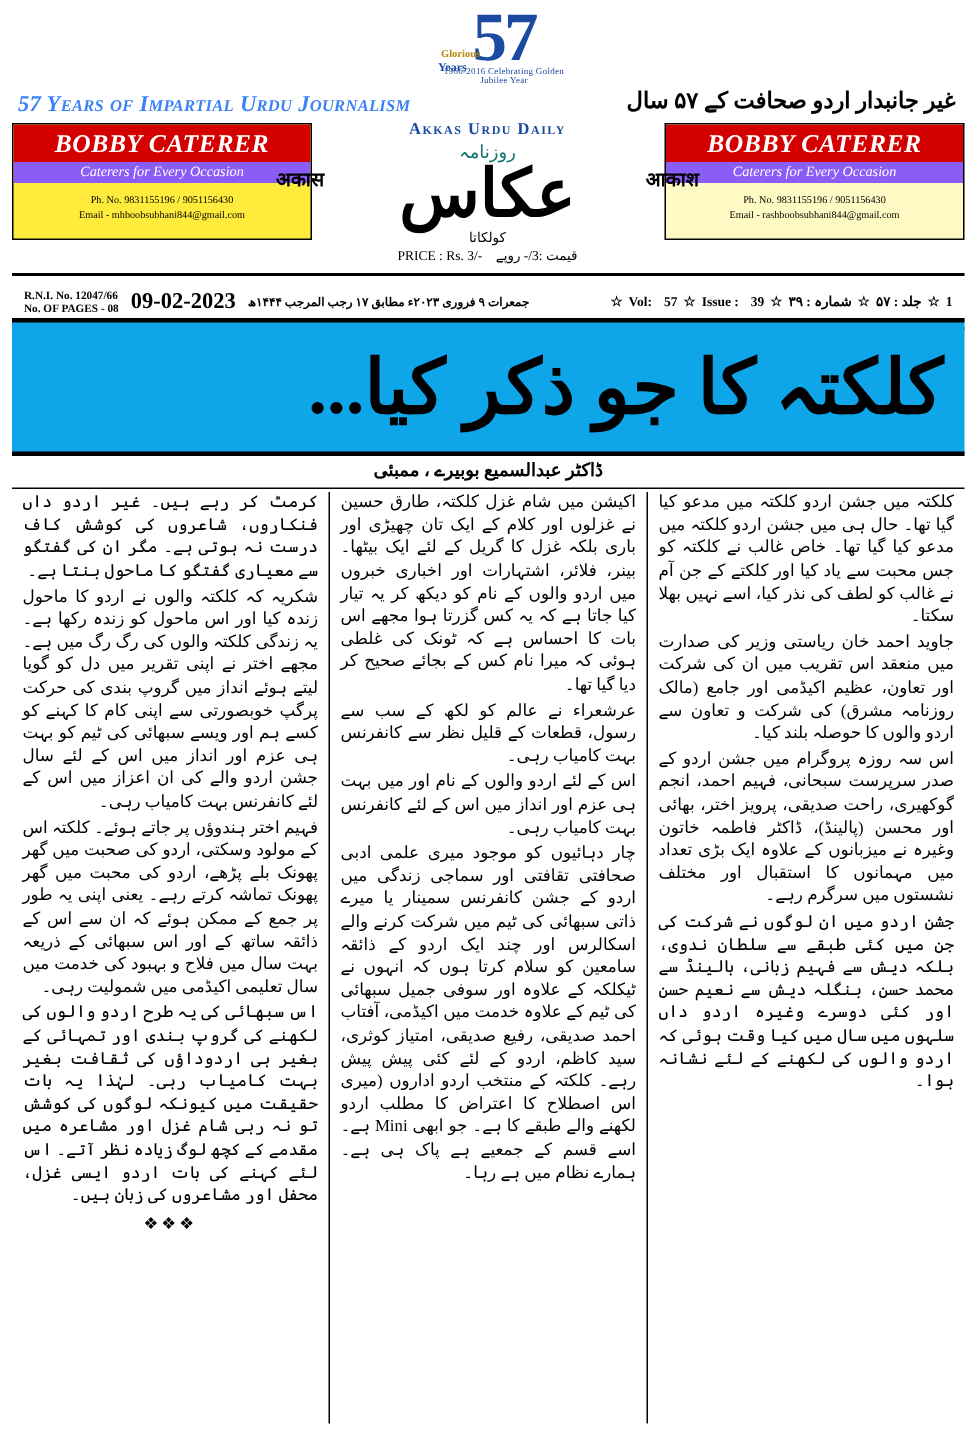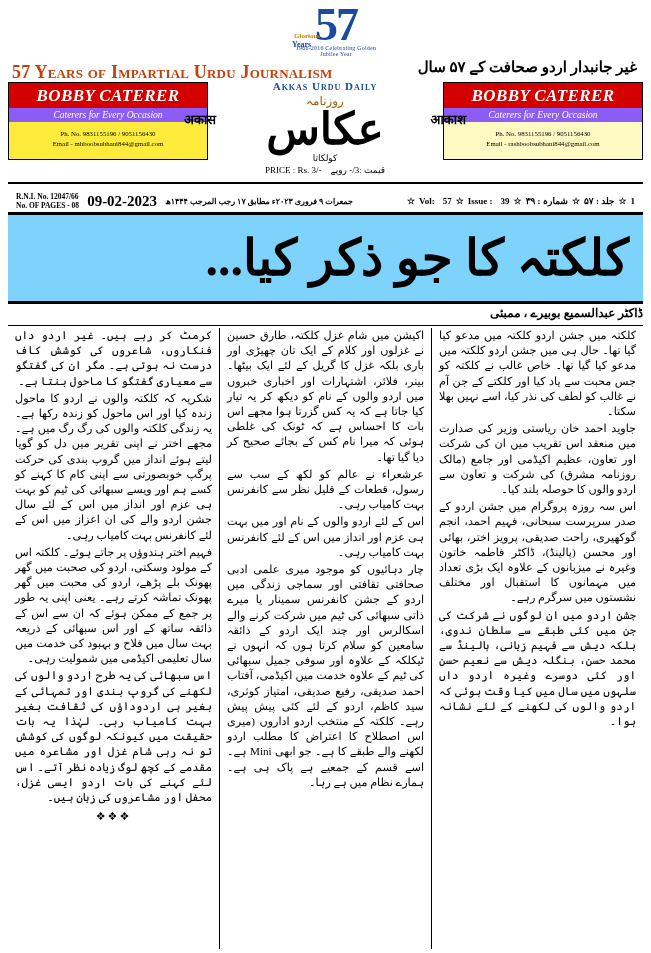--- a/index.html
+++ b/index.html
@@ -60,24 +60,25 @@
     top: 34px;
     font-size: 8px;
     color: #1b4aa0;
     font-weight: bold;
   }
 
   .tagline-left {
     position: absolute;
     left: 4px;
     top: 56px;
-    font-size: 18px;
-    font-weight: bold;
+    font-size: 15px;
+    font-weight: bold;
+    font-style: italic;
     font-variant: small-caps;
-    color: #c2410c;
+    color: #3b82f6;
     letter-spacing: .2px;
     white-space: nowrap;
   }
   .tagline-right {
     position: absolute;
     right: 6px;
     top: 52px;
     font-size: 15px;
     font-weight: bold;
     color: #000;
@@ -133,21 +134,21 @@
   }
   .akkas-en {
     font-size: 11px;
     font-weight: bold;
     font-variant: small-caps;
     letter-spacing: 1px;
     color: #1b4aa0;
   }
   .roznama {
     font-size: 12px;
-    color: #a16207;
+    color: #0f766e;
     direction: rtl;
     margin-top: 2px;
   }
   .urdu-title {
     font-size: 44px;
     font-weight: bold;
     direction: rtl;
     line-height: 46px;
     margin-top: -2px;
   }
@@ -191,42 +192,42 @@
   .infobar .date { font-size: 15px; font-weight: bold; }
   .infobar .rtl { direction: rtl; }
 
   
   .headline {
     position: absolute;
     left: 8px;
     right: 8px;
     top: 212px;
     height: 92px;
-    background: #7dd3fc;
+    background: #0ea5e9;
     border-top: 3px solid #000;
     border-bottom: 3px solid #000;
     display: flex;
     align-items: center;
     justify-content: flex-end;
     padding: 0 14px;
   }
   .headline span {
     direction: rtl;
     font-size: 50px;
     font-weight: bold;
     line-height: 54px;
     letter-spacing: -1px;
   }
 
   .byline {
     position: absolute;
     left: 8px;
     right: 8px;
     top: 306px;
-    text-align: right;
+    text-align: center;
     font-size: 12px;
     font-weight: bold;
     direction: rtl;
     border-bottom: 1px solid #000;
     padding-bottom: 4px;
   }
 
   
   .columns {
     position: absolute;

